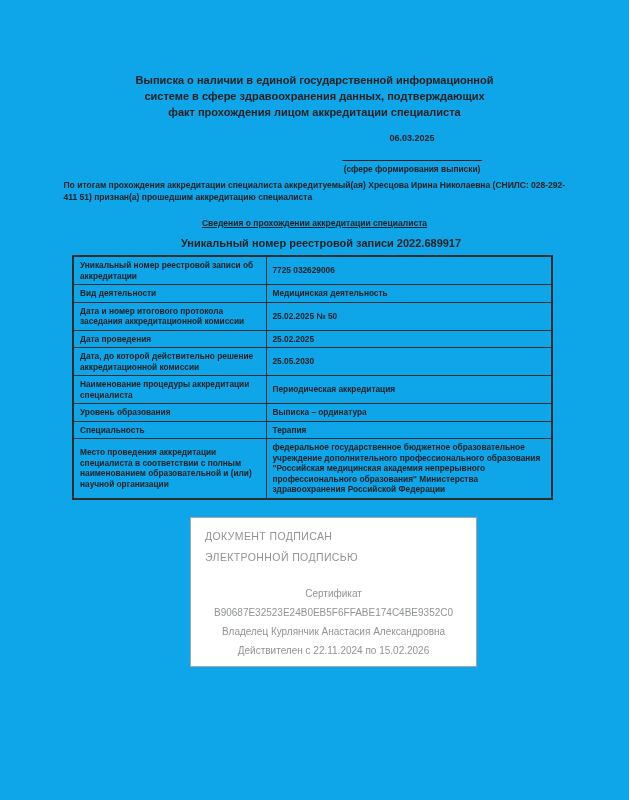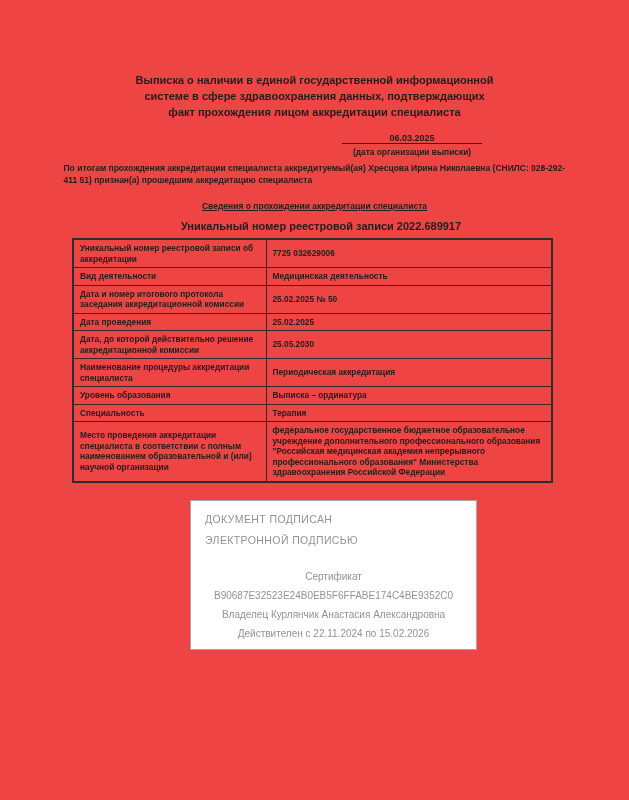--- a/index.html
+++ b/index.html
@@ -11,42 +11,42 @@
     width: 629px;
     height: 800px;
     font-family: "Liberation Sans", "DejaVu Sans", sans-serif;
     color: #1f1f1f;
     overflow: hidden;
   }
   .page {
     position: relative;
     width: 629px;
     height: 800px;
-    background: #ef4444;
+    background: #0ea5e9;
     padding-top: 72px;
     box-sizing: border-box;
   }
   .doc-title {
     width: 368px;
     margin: 0 auto;
     text-align: center;
     font-size: 11px;
     font-weight: bold;
     line-height: 16px;
   }
   .date-block {
     width: 140px;
     margin: 13px 147px 0 auto;
     text-align: center;
     font-weight: bold;
   }
   .date-value {
     display: block;
     font-size: 9px;
-    padding-bottom: 0;
+    padding-bottom: 17px;
     border-bottom: 1px solid #1f1f1f;
   }
   .date-caption {
     display: block;
     font-size: 8.4px;
     padding-top: 3px;
   }
   .intro-paragraph {
     width: 502px;
     margin: 5px auto 0;
@@ -112,21 +112,21 @@
 </style>
 </head>
 <body>
 
 <div class="page">
 
   <div class="doc-title">Выписка о наличии в единой государственной информационной системе в сфере здравоохранения данных, подтверждающих факт прохождения лицом аккредитации специалиста</div>
 
   <div class="date-block">
     <span class="date-value">06.03.2025</span>
-    <span class="date-caption">(дата организации выписки)</span>
+    <span class="date-caption">(сфере формирования выписки)</span>
   </div>
 
   <div class="intro-paragraph">По итогам прохождения аккредитации специалиста аккредитуемый(ая) Хресцова Ирина Николаевна (СНИЛС: 028-292-411 51) признан(а) прошедшим аккредитацию специалиста</div>
 
   <div class="section-heading">Сведения о прохождении аккредитации специалиста</div>
 
   <div class="registry-heading">Уникальный номер реестровой записи 2022.689917</div>
 
   <table class="details">
     <tbody>

